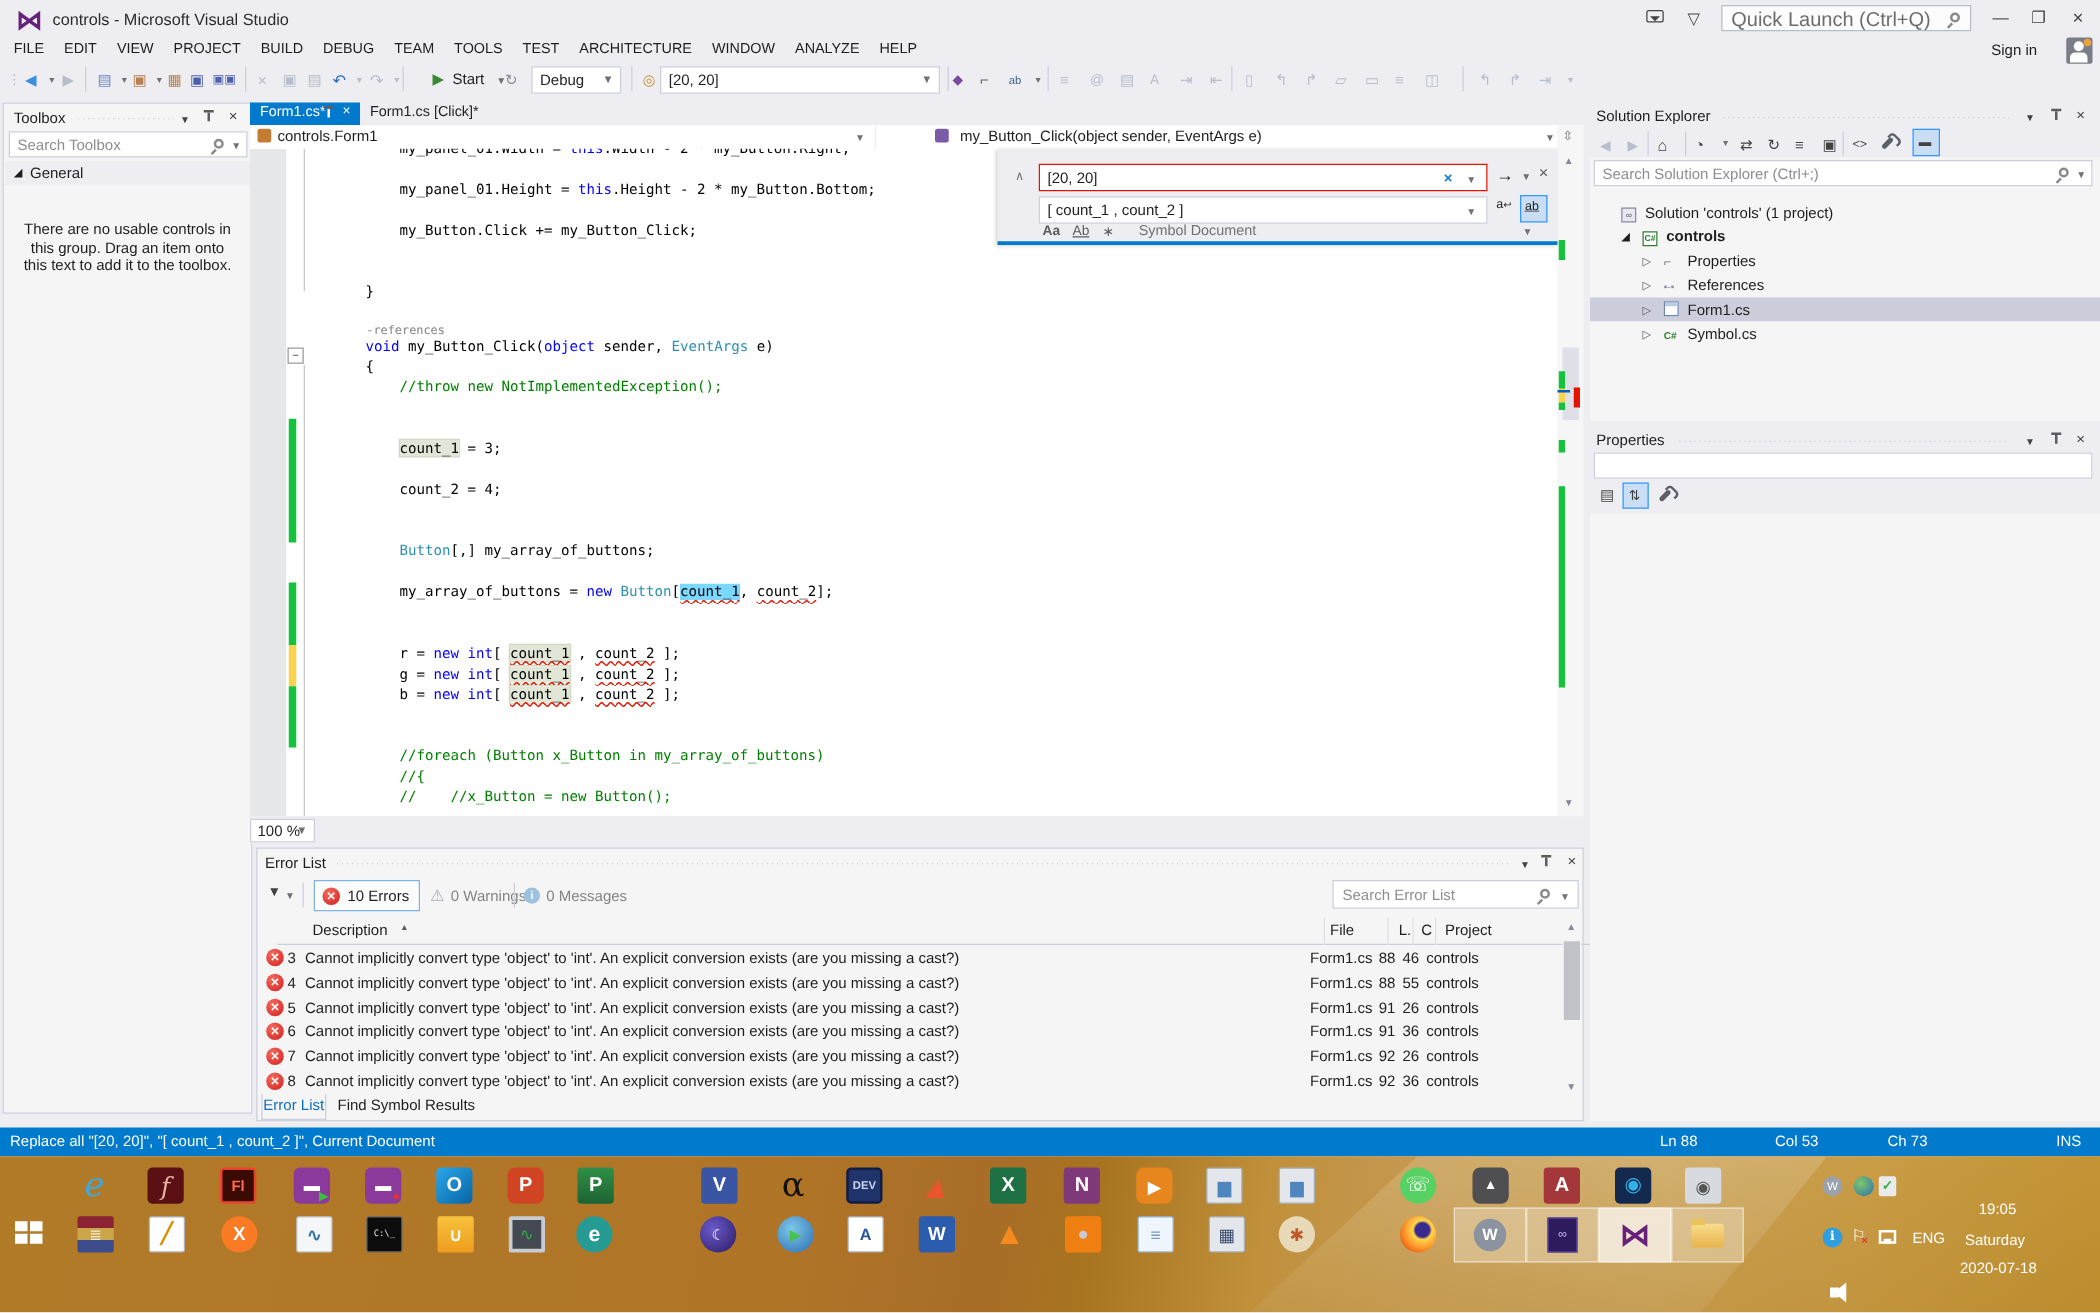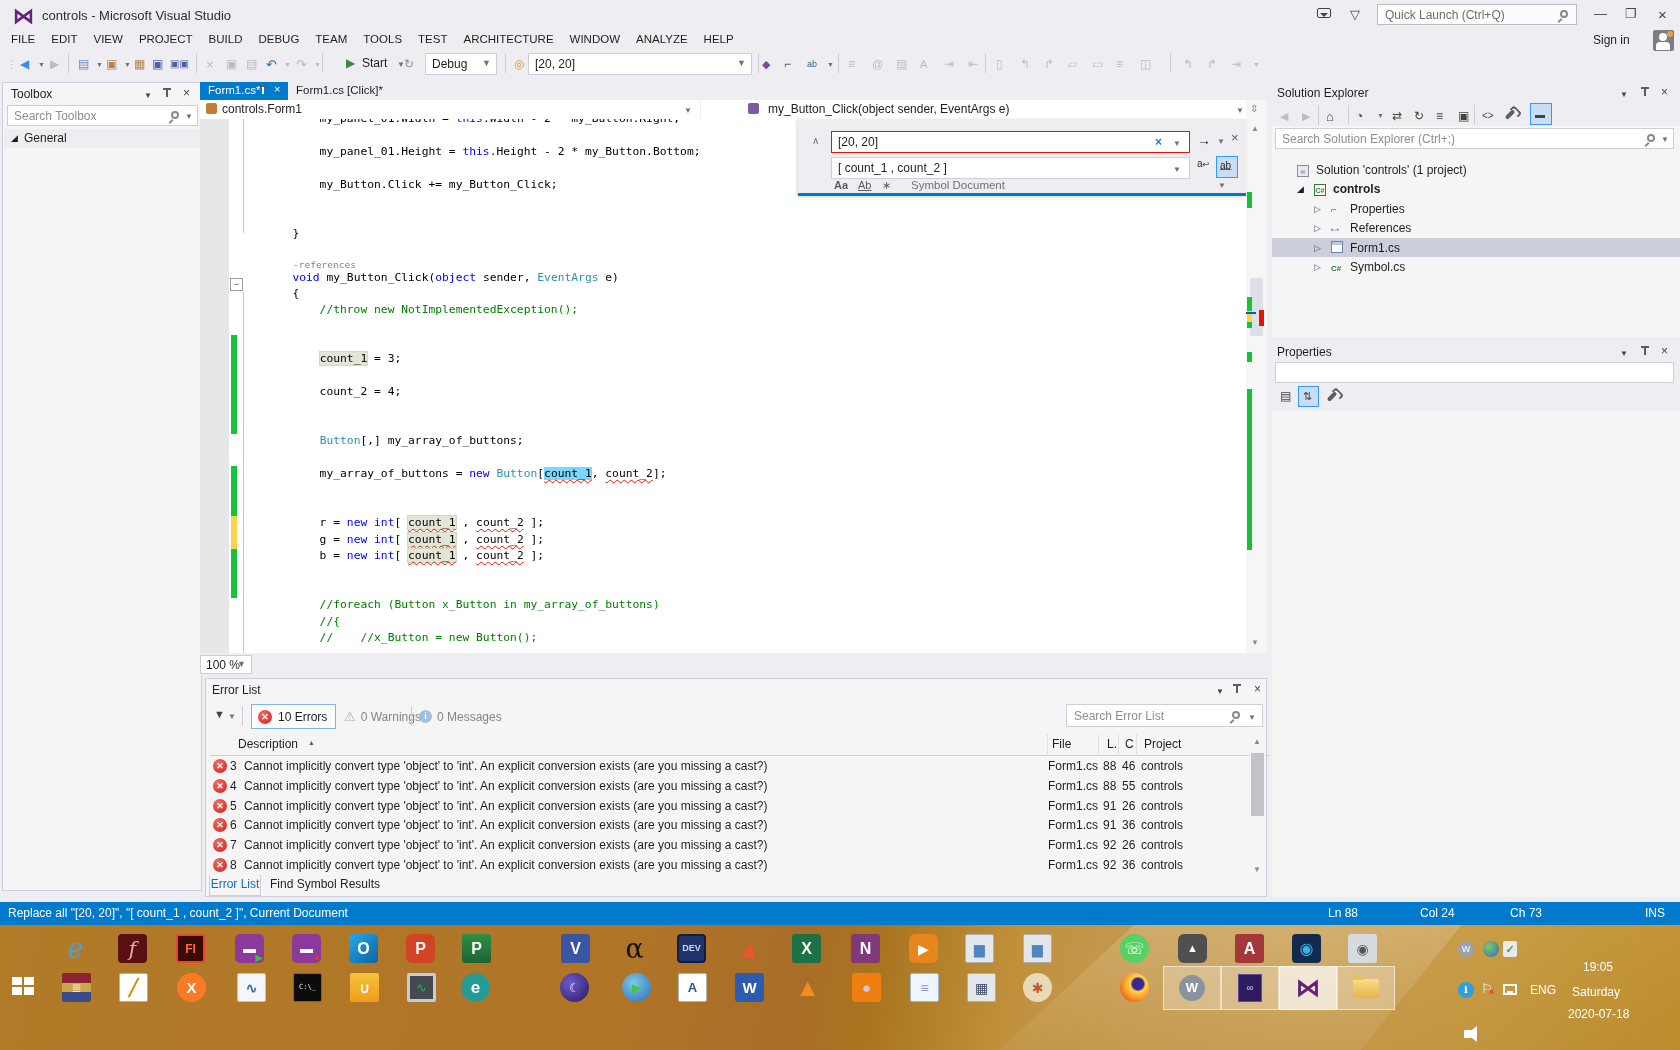--- a/index.html
+++ b/index.html
@@ -9,21 +9,21 @@
   .row { display:flex; align-items:center; }
   
   .titlebar { left:0; top:0; width:1680px; height:30px; }
   .menubar { left:0; top:30px; width:1680px; height:18px; }
   .menu-item { padding:2px 8px; font-size:11.5px; color:#1e1e1e; }
   .toolbar { left:0; top:48px; width:1680px; height:31px; }
   .g { position:absolute; font-size:12px; line-height:1; }
   .sep { position:absolute; width:1px; height:20px; background:#cccedb; top:5px; }
   .combo { position:absolute; background:#fff; border:1px solid #cccedb; font-size:12px; color:#1e1e1e; }
   .combo .arr { position:absolute; right:5px; top:50%; transform:translateY(-58%); color:#717171; font-size:9px; }
-  .qlbox { position:absolute; background:#fcfcfc; border:1px solid #b8bcc6; color:#6d6d6d; font-size:12px; }
+  .qlbox { position:absolute; background:#fcfcfc; border:1px solid #b8bcc6; color:#6d6d6d; font-size:16px; }
   .winbtn { position:absolute; top:6px; color:#444; font-size:13px; }
   
   .mag { position:absolute; width:8px; height:8px; border:2px solid #8a8a8a; border-radius:50%; }
   .mag::after { content:""; position:absolute; width:2px; height:5px; background:#8a8a8a; left:-3px; top:6px; transform:rotate(45deg); }
   .pin { position:absolute; width:2px; height:7px; background:#5b5b61; }
   .pin::before { content:""; position:absolute; width:8px; height:2px; background:#5b5b61; left:-3px; top:-2px; }
   .wr { position:absolute; width:4px; height:11px; background:#5b5f68; border-radius:2px; transform:rotate(45deg); }
   .wr::before { content:""; position:absolute; width:8px; height:4px; border:2px solid #5b5f68; border-bottom:none; border-radius:4px 4px 0 0; left:-2px; top:-4px; }
   
   .panel-title { font-size:12px; color:#1e1e1e; }
@@ -202,20 +202,25 @@
     <span class="abs" style="left:180px; top:3px; font-size:12px; color:#424242;">×</span>
     <div class="sbox" style="left:4px; top:22px; width:191px; height:21px;">
       <span style="position:absolute; left:6px; top:3px;">Search Toolbox</span>
       <i class="mag" style="right:18px; top:5px;"></i>
       <span style="position:absolute; right:4px; top:6px; font-size:8px; color:#717171;">▼</span>
     </div>
     <div class="abs" style="left:1px; top:46px; width:197px; height:19px; background:#eeeef2;">
       <span style="position:absolute; left:7px; top:4px; font-size:9px; color:#1e1e1e;">◢</span>
       <span style="position:absolute; left:20px; top:2px;">General</span>
     </div>
+    <div class="abs" style="left:0; top:93px; width:198px; text-align:center; color:#1e1e1e; line-height:14.6px;" id="toolbox-msg">
+        <div>There are no usable controls in</div>
+        <div>this group. Drag an item onto</div>
+        <div>this text to add it to the toolbox.</div>
+      </div>
   </div>
 
   <div class="tab-active" style="left:200px; top:82px; width:88px; height:18px;">
     <span style="position:absolute; left:8px; top:2px;">Form1.cs*</span>
     <i class="pin" style="left:62px; top:5px; background:#fff;"></i>
     <span style="position:absolute; left:74px; top:1px; color:#fff; font-size:11px;">×</span>
   </div>
   <div class="tab-inactive" style="left:291px; top:82px; width:116px; height:18px;">
     <span style="position:absolute; left:5px; top:2px;">Form1.cs [Click]*</span>
   </div>
@@ -316,21 +321,21 @@
     <div class="abs row" style="left:213px; top:25px; height:25px; color:#848484;">
       <span style="display:inline-block; width:13px; height:13px; border-radius:50%; background:#9ec1e0; color:#fff; font-size:9px; text-align:center; line-height:13px; font-weight:bold;">i</span>
       <span style="margin-left:5px;">0 Messages</span>
     </div>
     <div class="sbox" style="left:860px; top:25px; width:197px; height:23px;">
       <span style="position:absolute; left:7px; top:4px;">Search Error List</span>
       <i class="mag" style="right:22px; top:6px;"></i>
       <span style="position:absolute; right:6px; top:8px; font-size:8px; color:#717171;">▼</span>
     </div>
 
-    <div class="abs" style="left:4px; top:55px; width:1060px; height:22px; border-bottom:1px solid #cccedb;" id="errhdr">
+    <div class="abs" style="left:16px; top:55px; width:1060px; height:22px; border-bottom:1px solid #cccedb;" id="errhdr">
         <span class="ehdr" style="left: 28px; top: 3px;">Description</span>
         <span class="ehdr" style="left: 98px; top: 5px; font-size: 7px; color: rgb(91, 91, 97);">▲</span>
         <span class="ehdr" style="left: 842px; top: 3px;">File</span>
         <span class="ehdr" style="left: 897px; top: 3px;">L.</span>
         <span class="ehdr" style="left: 915px; top: 3px;">C</span>
         <span class="ehdr" style="left: 934px; top: 3px;">Project</span>
         <div style="position: absolute; left: 837px; top: 0px; width: 1px; height: 22px; background: rgb(224, 224, 230);"></div>
         <div style="position: absolute; left: 888px; top: 0px; width: 1px; height: 22px; background: rgb(224, 224, 230);"></div>
         <div style="position: absolute; left: 908px; top: 0px; width: 1px; height: 22px; background: rgb(224, 224, 230);"></div>
         <div style="position: absolute; left: 926px; top: 0px; width: 1px; height: 22px; background: rgb(224, 224, 230);"></div>
@@ -482,21 +487,21 @@
         <span style="position:absolute; left:4px; top:3px; color:#424242; font-size:11px;">⇅</span>
       </div>
       <i class="wr" style="left:58px; top:6px;"></i>
     </div>
     <div class="abs" style="left:0; top:329px; width:408px; height:486px; background:#f5f5f5;"></div>
   </div>
 
   <div class="abs statusbar">
     <span style="position:absolute; left:8px; top:4px;">Replace all "[20, 20]", "[ count_1 , count_2 ]", Current Document</span>
     <span style="position:absolute; left:1328px; top:4px;">Ln 88</span>
-    <span style="position:absolute; left:1420px; top:4px;">Col 24</span>
+    <span style="position:absolute; left:1420px; top:4px;">Col 53</span>
     <span style="position:absolute; left:1510px; top:4px;">Ch 73</span>
     <span style="position:absolute; left:1645px; top:4px;">INS</span>
   </div>
 
   <div class="abs taskbar" id="taskbar">
     <div class="band1"></div>
     <div class="band2"></div>
     <div class="abs" style="left:12px; top:52px;">
       <div class="winflag">
           <div></div>

